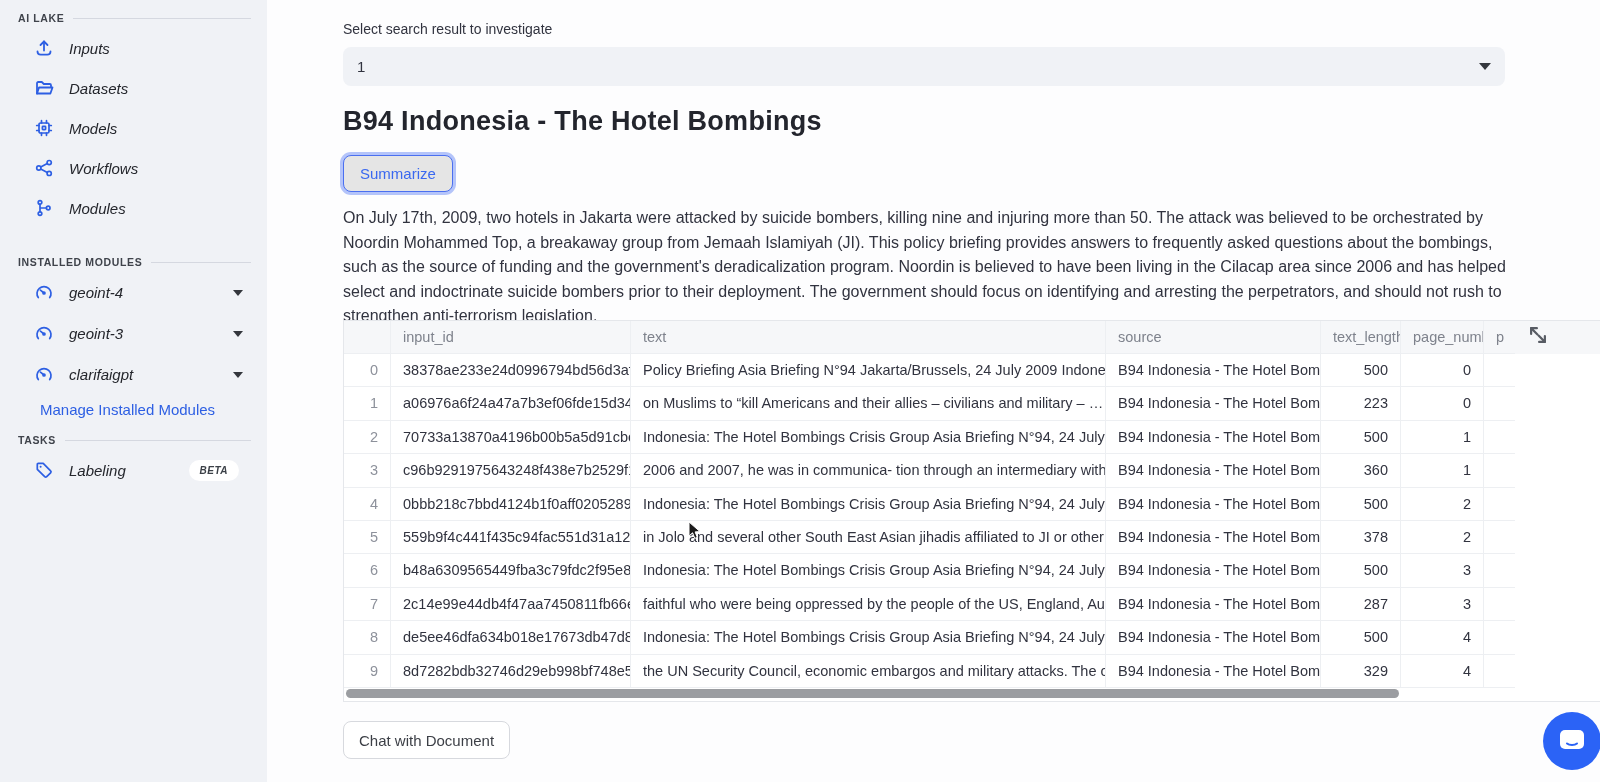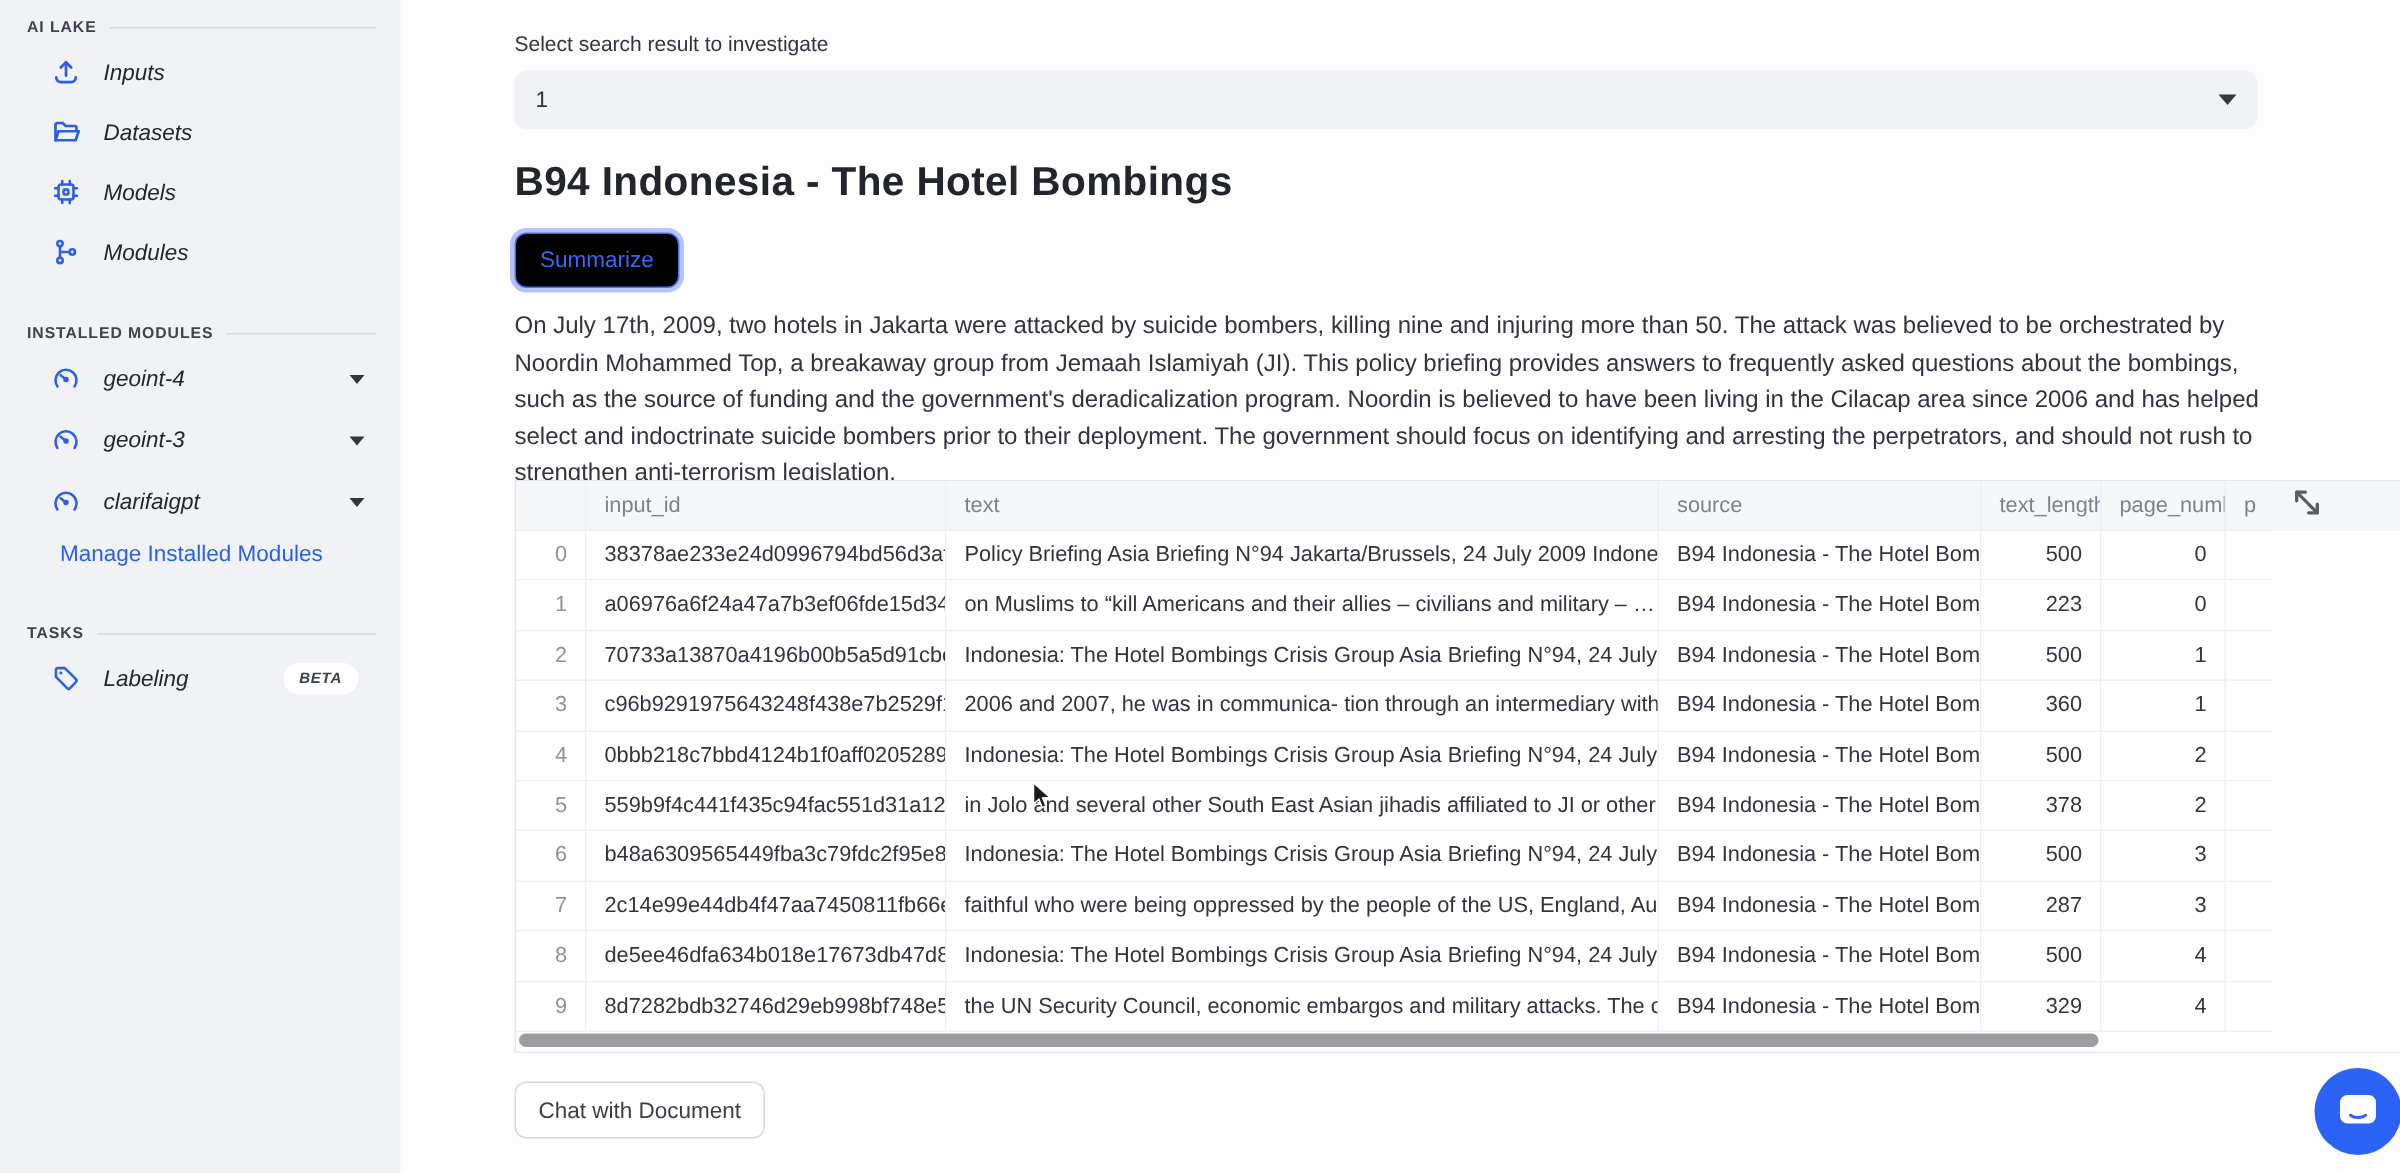--- a/index.html
+++ b/index.html
@@ -52,21 +52,21 @@
   .select-caret {
     width:0; height:0; border-left:6px solid transparent;
     border-right:6px solid transparent; border-top:7px solid #34373d;
   }
   .doc-title {
     position:absolute; left:0; top:106px; width:1162px;
     font-size:27px; font-weight:700; color:#23252d; letter-spacing:.01em;
   }
   .btn-summarize {
     position:absolute; left:0; top:155px; height:37px; padding:0 16px;
-    background:#000000; color:#3a68f0; font-size:15px;
+    background:#e5e5e5; color:#3a68f0; font-size:15px;
     border:1px solid #4a6ff0; border-radius:8px; cursor:pointer;
     box-shadow:0 0 0 3px rgba(121,150,245,.55);
     font-family:inherit;
   }
   .summary {
     position:absolute; left:0; top:206px; width:1168px;
     font-size:16px; line-height:24.6px; color:#31333f;
   }
   
   .table-wrap {
@@ -143,20 +143,29 @@
 
   <div class="nav-item">
     <svg class="icon20" viewBox="0 0 20 20" fill="none" stroke="#2d5fe3" stroke-width="1.7" stroke-linecap="round">
       <rect x="5" y="5" width="10" height="10" rx="1.6"></rect>
       <rect x="8.4" y="8.4" width="3.2" height="3.2" rx="0.6"></rect>
       <path d="M7.5 5V2.7M12.5 5V2.7M7.5 17.3V15M12.5 17.3V15M5 7.5H2.7M5 12.5H2.7M17.3 7.5H15M17.3 12.5H15"></path>
     </svg>
     <span>Models</span>
   </div>
 
+  <div class="nav-item">
+    <svg class="icon20" viewBox="0 0 20 20" fill="none" stroke="#2d5fe3" stroke-width="1.7">
+      <circle cx="4.8" cy="10" r="2.1"></circle>
+        <circle cx="15.2" cy="4.6" r="2.1"></circle>
+        <circle cx="15.2" cy="15.4" r="2.1"></circle>
+      <path d="M6.7 9 13.3 5.6M6.7 11l6.6 3.4"></path>
+    </svg>
+    <span>Workflows</span>
+  </div>
 
   <div class="nav-item">
     <svg class="icon20" viewBox="0 0 20 20" fill="none" stroke="#2d5fe3" stroke-width="1.7" stroke-linecap="round">
       <circle cx="6" cy="4.4" r="1.8"></circle>
         <circle cx="6" cy="15.6" r="1.8"></circle>
         <circle cx="14.2" cy="10" r="1.8"></circle>
       <path d="M6 6.2v7.6M6 10h6.4"></path>
     </svg>
     <span>Modules</span>
   </div>
@@ -195,21 +204,21 @@
         <path d="M10 10 6.4 7.1"></path>
         <circle cx="10" cy="10" r="1" fill="#2d5fe3"></circle>
     </svg>
     <span>clarifaigpt</span>
     <span class="grow"></span>
     <span class="caret-down"></span>
   </div>
 
   <a class="manage-link">Manage Installed Modules</a>
 
-  <div class="section-title" style="margin-top:38px">
+  <div class="section-title" style="margin-top:16px">
     <span>TASKS</span>
     <span class="rule"></span>
   </div>
 
   <div class="nav-item" style="padding-right:28px">
     <svg class="icon20" viewBox="0 0 20 20" fill="none" stroke="#2d5fe3" stroke-width="1.7" stroke-linejoin="round">
       <path d="M3.3 4.4v4.9l7.4 7.4c.55.55 1.45.55 2 0l3.9-3.9c.55-.55.55-1.45 0-2L9.2 3.4H4.3c-.55 0-1 .45-1 1z"></path>
       <circle cx="6.6" cy="6.7" r="1" fill="#2d5fe3" stroke="none"></circle>
     </svg>
     <span>Labeling</span>

